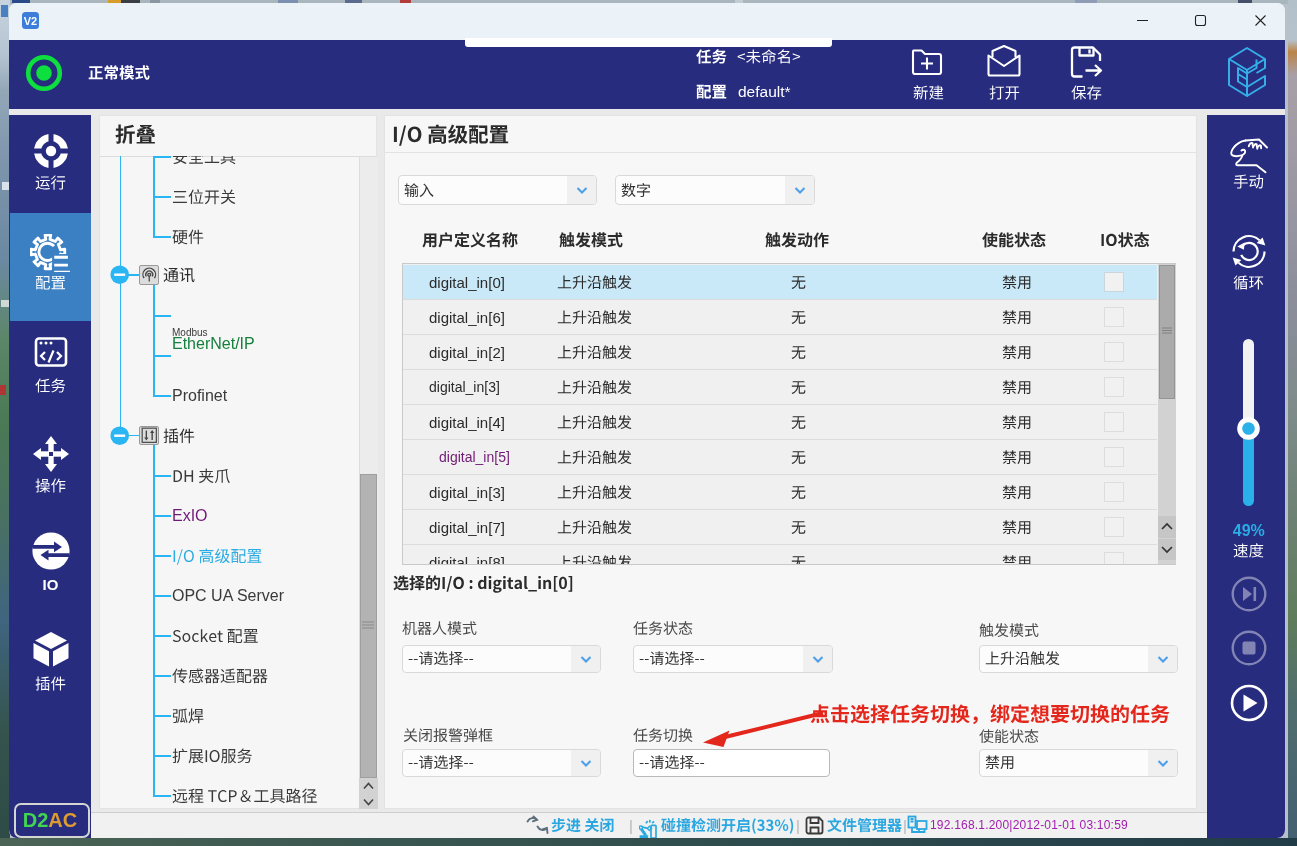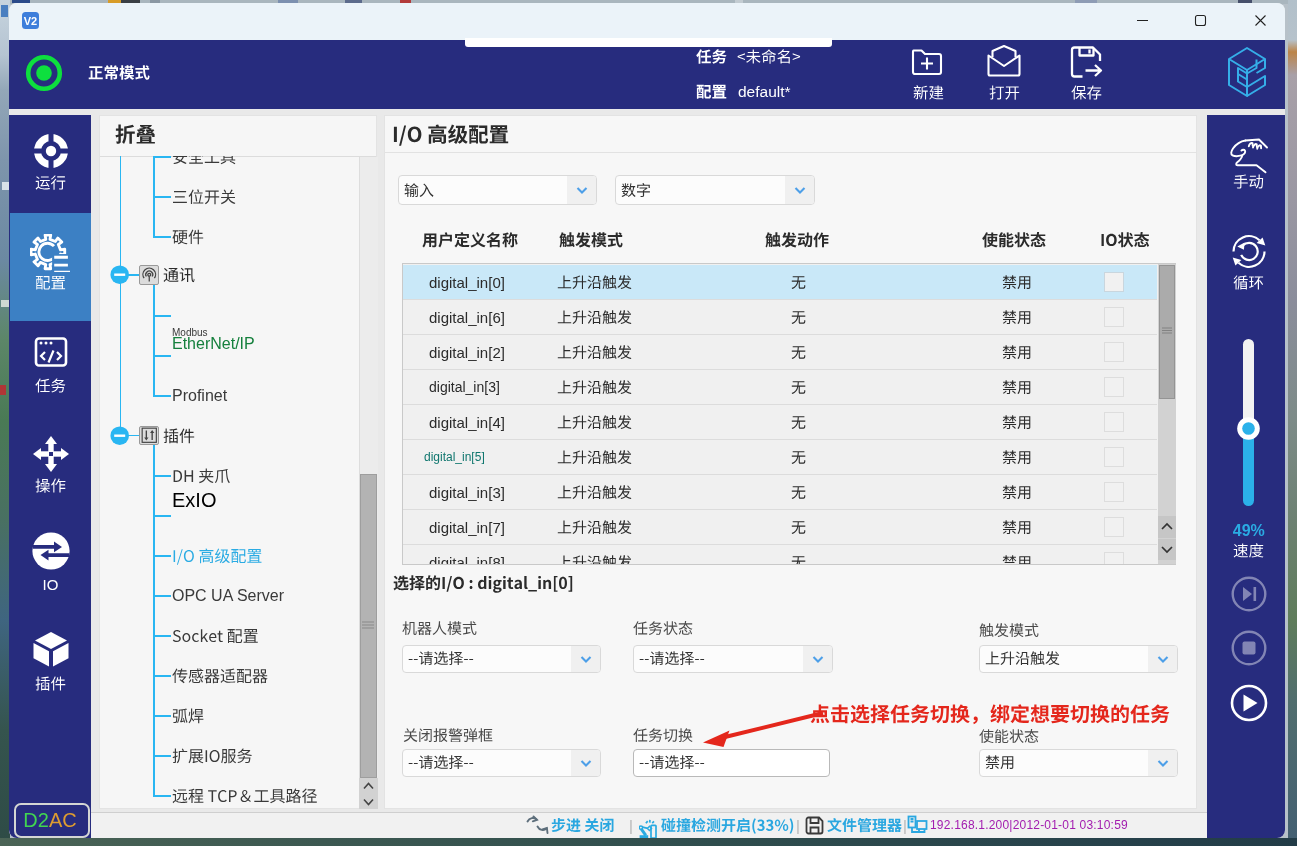--- a/index.html
+++ b/index.html
@@ -303,33 +303,33 @@
       <svg style="position:absolute;left:26.0px;top:471.4px;overflow:visible" width="31.0" height="23.2" viewBox="0 -17.4 31.0 23.2">
         <use href="#t10" fill="#ffffff"></use>
       </svg>
       <svg style="position:absolute;left:22.5px;top:529px" width="38" height="38" viewBox="0 0 38 38">
 <circle cx="19" cy="19" r="18.6" fill="#fff"></circle>
 <g fill="#272c7e">
           <path d="M0.5 13 H22 V9.5 L30 14.9 22 20.3 V16.8 H0.8 z"></path>
 <path d="M37.5 21.2 H16.5 V17.7 L8.5 23.1 16.5 28.5 V25 H37.2 z"></path>
         </g>
       </svg>
-      <div style="position:absolute;left:41.5px;top:581px;transform:translate(-50%,-50%);font-size:15px;color:#fff;font-weight:normal">IO</div>
+      <div style="position:absolute;left:41.5px;top:581px;transform:translate(-50%,-50%);font-size:15px;color:#fff;font-weight:bold">IO</div>
       <svg style="position:absolute;left:22.5px;top:627px" width="38" height="38" viewBox="0 0 38 38">
 <g fill="#fff">
           <path d="M19 2 L35 10.5 19 19 3 10.5 z"></path>
 <path d="M1.5 13 L17 21.3 V36.5 L1.5 28.2 z"></path>
 <path d="M36.5 13 L21 21.3 V36.5 L36.5 28.2 z"></path>
         </g>
       </svg>
       <svg style="position:absolute;left:26.0px;top:669.4px;overflow:visible" width="31.0" height="23.2" viewBox="0 -17.4 31.0 23.2">
         <use href="#t11" fill="#ffffff"></use>
       </svg>
       <div style="position:absolute;left:5px;top:800px;width:72px;height:31px;border:2px solid #d4d6d4;border-radius:7px;background:#272c7e"></div>
-      <div style="position:absolute;left:41px;top:816.5px;transform:translate(-50%,-50%);font-size:20px;font-weight:normal;white-space:nowrap"><span style="color:#41d551">D2</span><span style="color:#dd9c30">AC</span></div>
+      <div style="position:absolute;left:41px;top:816.5px;transform:translate(-50%,-50%);font-size:20px;font-weight:bold;white-space:nowrap"><span style="color:#41d551">D2</span><span style="color:#dd9c30">AC</span></div>
     </div>
     <div style="position:absolute;left:90.4px;top:112px;width:277.4px;height:694px;background:#f6f6f6;border:1px solid #e3e3e3;box-sizing:border-box"></div>
     <svg style="position:absolute;left:105.7px;top:116.1px;overflow:visible" width="41.0" height="30.8" viewBox="0 -23.0 41.0 30.8">
       <use href="#t12" fill="#2b2b2b"></use>
     </svg>
     <div style="position:absolute;left:91px;top:152.8px;width:276px;height:1px;background:#dcdcdc"></div>
     <div style="position:absolute;left:349.7px;top:153.8px;width:19.1px;height:652.2px;background:#ececec;border-left:1px solid #ddd;box-sizing:border-box"></div>
     <div style="position:absolute;left:350.7px;top:471px;width:17.1px;height:304px;background:#b3b3b3;border:1px solid #9e9e9e;box-sizing:border-box"></div>
     <svg style="position:absolute;left:353px;top:618px" width="12" height="9" viewBox="0 0 12 9">
       <path d="M0 1 H12 M0 4 H12 M0 7 H12" stroke="#8a8a8a" stroke-width="1.2"></path>
@@ -363,21 +363,21 @@
       <div style="position:absolute;left:72.6px;top:176px;transform:translateY(-50%);font-size:10px;color:#3a3a3a;white-space:nowrap">Modbus</div>
       <div style="position:absolute;left:53.6px;top:199.2px;width:18px;height:1.6px;background:#29b6f2"></div>
       <div style="position:absolute;left:72.6px;top:188px;transform:translateY(-50%);font-size:16px;color:#15803d;white-space:nowrap">EtherNet/IP</div>
       <div style="position:absolute;left:53.6px;top:239.2px;width:18px;height:1.6px;background:#29b6f2"></div>
       <div style="position:absolute;left:72.6px;top:240px;transform:translateY(-50%);font-size:16px;color:#3a3a3a;white-space:nowrap">Profinet</div>
       <div style="position:absolute;left:53.6px;top:319.2px;width:18px;height:1.6px;background:#29b6f2"></div>
       <svg style="position:absolute;left:72.6px;top:308.0px;overflow:visible" width="58.2" height="24.0" viewBox="0 -17.9 58.2 24.0">
         <use href="#t16" fill="#3a3a3a"></use>
       </svg>
       <div style="position:absolute;left:53.6px;top:359.2px;width:18px;height:1.6px;background:#29b6f2"></div>
-      <div style="position:absolute;left:72.6px;top:344px;transform:translateY(-50%);font-size:20px;color:#000000;white-space:nowrap">ExIO</div>
+      <div style="position:absolute;left:72.6px;top:360px;transform:translateY(-50%);font-size:16px;color:#701a75;white-space:nowrap">ExIO</div>
       <div style="position:absolute;left:53.6px;top:399.2px;width:18px;height:1.6px;background:#29b6f2"></div>
       <svg style="position:absolute;left:72.6px;top:388.0px;overflow:visible" width="90.4" height="24.0" viewBox="0 -17.9 90.4 24.0">
         <use href="#t17" fill="#2aabe3"></use>
       </svg>
       <div style="position:absolute;left:53.6px;top:439.2px;width:18px;height:1.6px;background:#29b6f2"></div>
       <div style="position:absolute;left:72.6px;top:440px;transform:translateY(-50%);font-size:16px;color:#3a3a3a;white-space:nowrap">OPC UA Server</div>
       <div style="position:absolute;left:53.6px;top:479.2px;width:18px;height:1.6px;background:#29b6f2"></div>
       <svg style="position:absolute;left:72.6px;top:468.0px;overflow:visible" width="86.7" height="24.0" viewBox="0 -17.9 86.7 24.0">
         <use href="#t18" fill="#3a3a3a"></use>
       </svg>
@@ -532,21 +532,21 @@
       </svg>
       <svg style="position:absolute;left:387.5px;top:146.8px;overflow:visible" width="15.0" height="22.5" viewBox="0 -16.8 15.0 22.5">
         <use href="#t34" fill="#2b2b2b"></use>
       </svg>
       <svg style="position:absolute;left:599.0px;top:146.8px;overflow:visible" width="30.0" height="22.5" viewBox="0 -16.8 30.0 22.5">
         <use href="#t35" fill="#2b2b2b"></use>
       </svg>
       <div style="position:absolute;left:701px;top:148.3px;width:19.5px;height:19.5px;background:#f1f1f1;border:1px solid #ddd;box-sizing:border-box"></div>
       <div style="position:absolute;left:0;top:175.5px;width:754px;height:34px;background:#f0f0f0"></div>
       <div style="position:absolute;left:0;top:209.5px;width:754px;height:1px;background:#dcdcdc"></div>
-      <div style="position:absolute;left:21px;top:193.0px;transform:translateY(-50%);font-size:12px;color:#0f766e;white-space:nowrap">digital_in[5]</div>
+      <div style="position:absolute;left:36px;top:193.0px;transform:translateY(-50%);font-size:14px;color:#701a75;white-space:nowrap">digital_in[5]</div>
       <svg style="position:absolute;left:154.0px;top:181.8px;overflow:visible" width="75.0" height="22.5" viewBox="0 -16.8 75.0 22.5">
         <use href="#t33" fill="#2b2b2b"></use>
       </svg>
       <svg style="position:absolute;left:387.5px;top:181.8px;overflow:visible" width="15.0" height="22.5" viewBox="0 -16.8 15.0 22.5">
         <use href="#t34" fill="#2b2b2b"></use>
       </svg>
       <svg style="position:absolute;left:599.0px;top:181.8px;overflow:visible" width="30.0" height="22.5" viewBox="0 -16.8 30.0 22.5">
         <use href="#t35" fill="#2b2b2b"></use>
       </svg>
       <div style="position:absolute;left:701px;top:183.3px;width:19.5px;height:19.5px;background:#f1f1f1;border:1px solid #ddd;box-sizing:border-box"></div>

